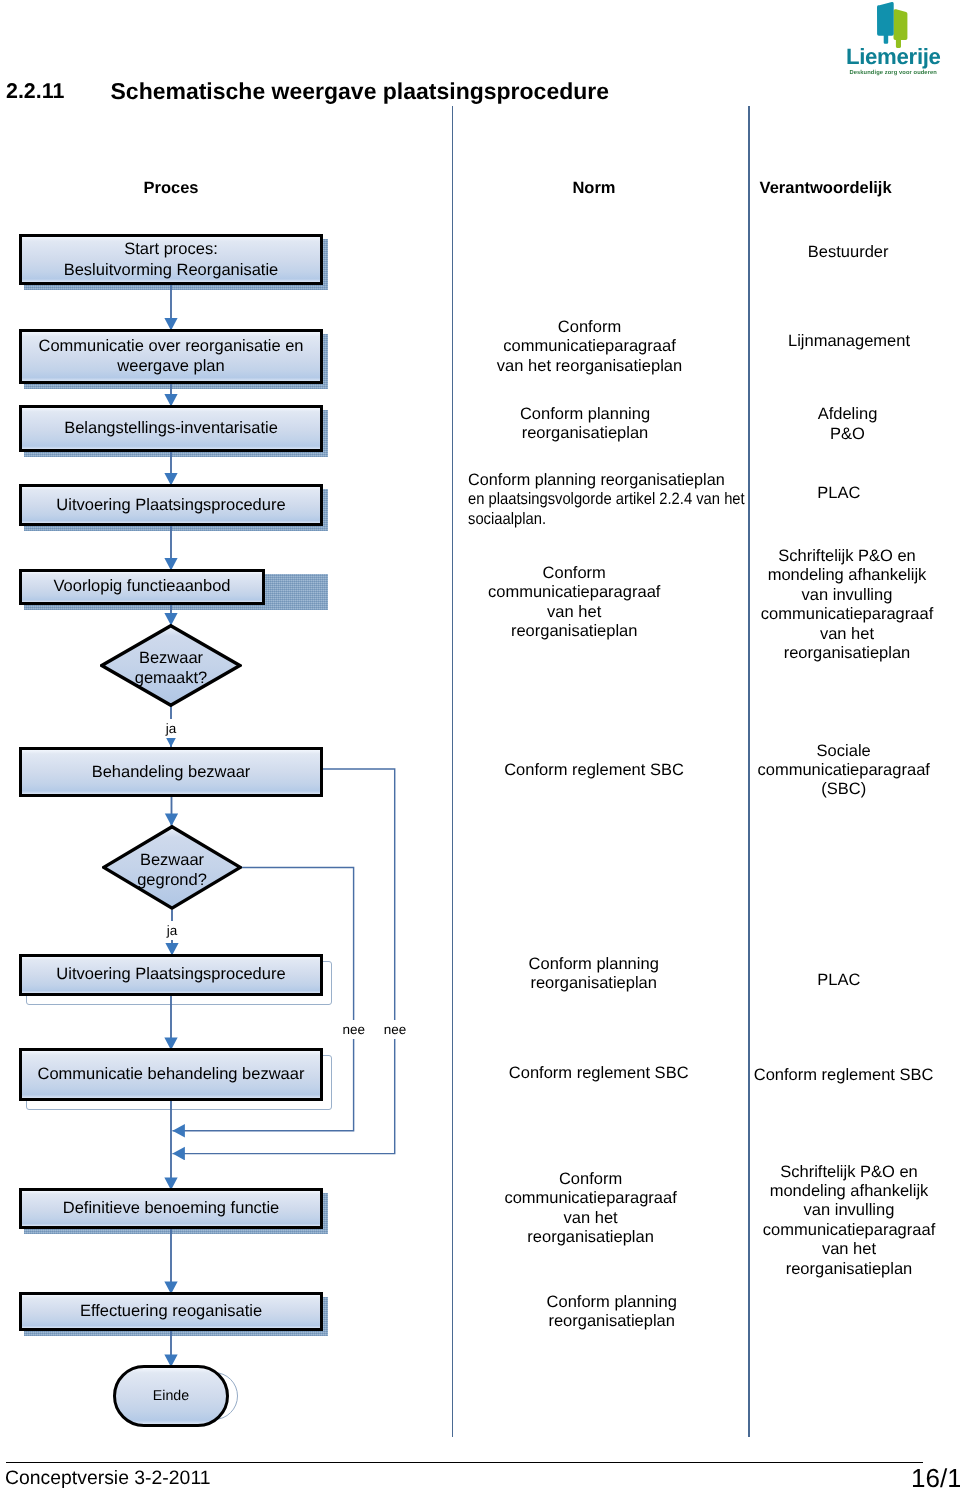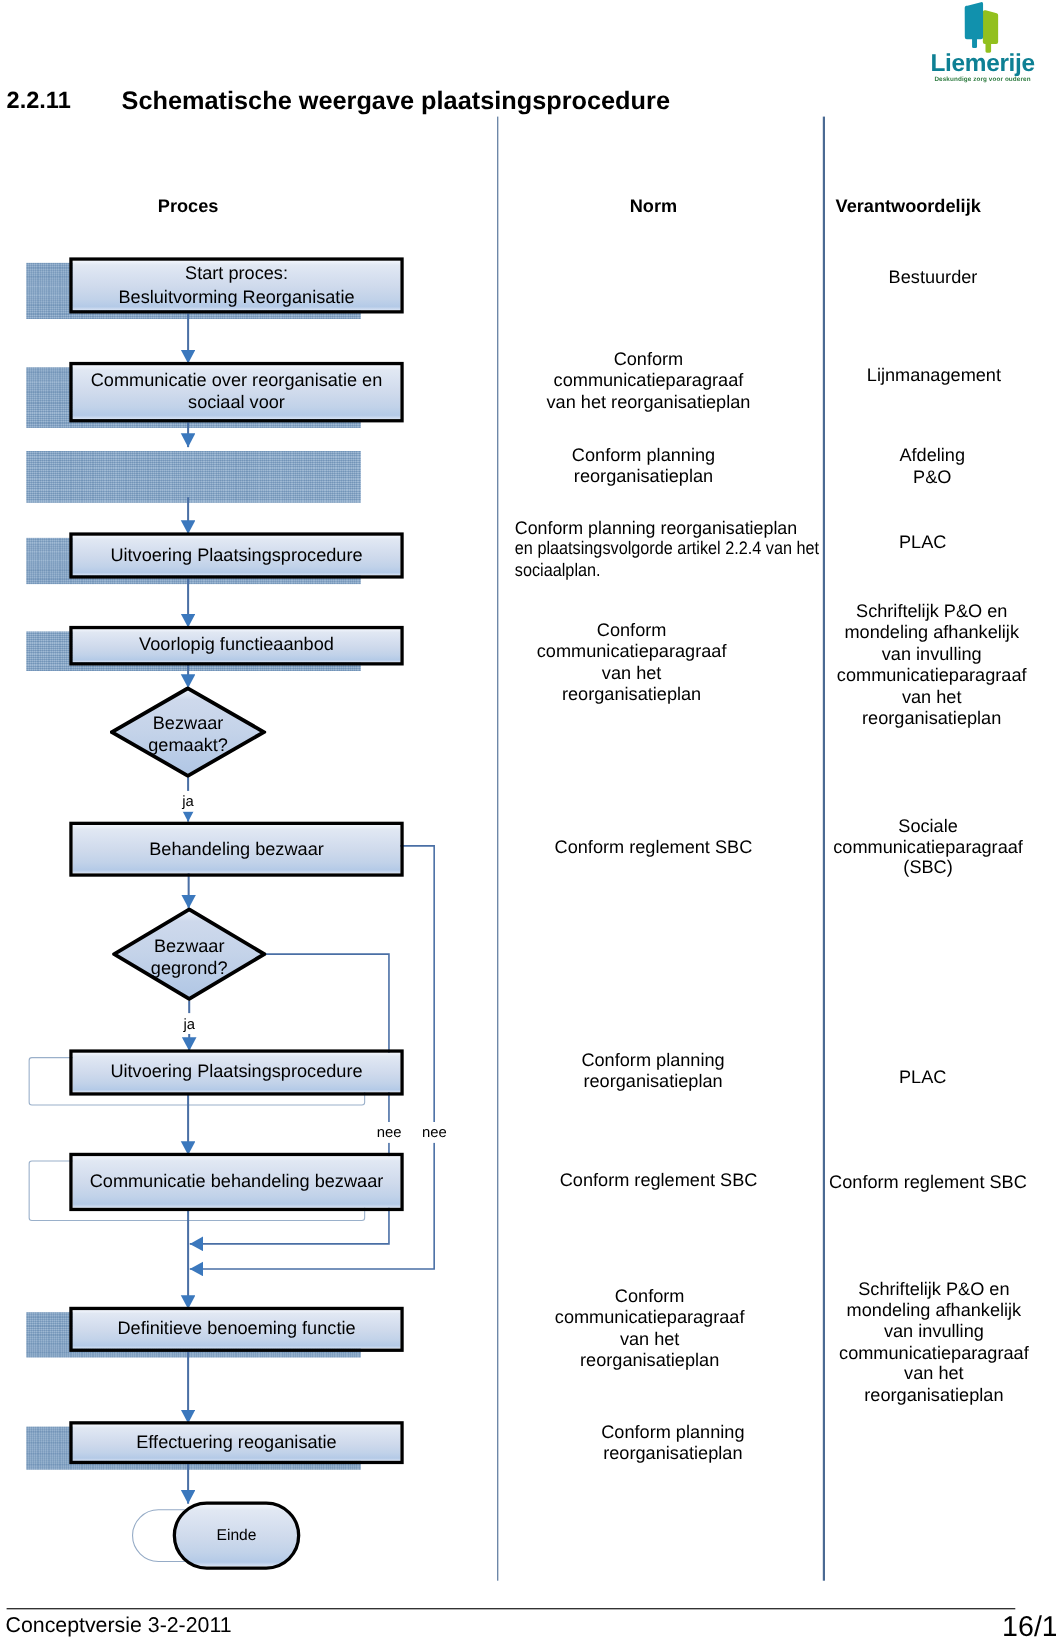--- a/index.html
+++ b/index.html
@@ -13,21 +13,21 @@
 #hdr-num{position:absolute;left:6px;top:79px;font-size:21.4px;font-weight:bold;line-height:24px;}
 #hdr-title{position:absolute;left:110.5px;top:79px;font-size:23px;font-weight:bold;line-height:24px;}
 .colhead{position:absolute;font-size:16.5px;font-weight:bold;line-height:19px;
          text-align:center;transform:translateX(-50%);white-space:nowrap;}
 .divider{position:absolute;width:1.5px;background:#4a6a93;top:106px;height:1331px;}
 #rule{position:absolute;left:6px;top:1462px;width:917px;height:1.3px;background:#000;}
 #foot-l{position:absolute;left:5px;top:1467px;font-size:19.4px;line-height:22px;}
 #foot-r{position:absolute;left:911px;top:1467px;font-size:26px;line-height:22px;text-align:right;}
 
 
-.node{position:absolute;box-sizing:border-box;margin-left:44px;}
+.node{position:absolute;box-sizing:border-box;}
 .proc{border:3.2px solid #000;
       background:linear-gradient(180deg,#f2f6fd 0%,#e1e8f3 9%,#d8e1f0 30%,#cfdaec 52%,#c1d2e9 78%,#b4cae7 93%,#d8e3f4 100%);
       display:flex;align-items:center;justify-content:center;
       font-size:16.5px;line-height:20.5px;text-align:center;}
 .term{border:3.6px solid #000;border-radius:999px;
       background:linear-gradient(180deg,#f2f6fd 0%,#e1e8f3 9%,#d8e1f0 30%,#cfdaec 52%,#c1d2e9 78%,#b4cae7 93%,#d8e3f4 100%);
       display:flex;align-items:center;justify-content:center;
       font-size:14.2px;line-height:16px;text-align:center;}
 .shadow-solid{position:absolute;background-color:#8cabcb;
    background-image:repeating-linear-gradient(0deg,rgba(70,108,150,.22) 0 1px,rgba(255,255,255,.10) 1px 2px),
@@ -111,29 +111,34 @@
   </svg>
   <div class="node proc" style="left:19px;top:234px;width:304px;height:51.4px">
       <div class="nodetxt">
         <div>Start proces:</div>
         <div>Besluitvorming Reorganisatie</div>
       </div>
     </div>
   <div class="node proc" style="left:19px;top:328.5px;width:304px;height:55.7px">
       <div class="nodetxt">
         <div>Communicatie over reorganisatie en</div>
-        <div>sociaal voor</div>
+        <div>weergave plan</div>
+      </div>
+    </div>
+  <div class="node proc" style="left:19px;top:405px;width:304px;height:46.6px">
+      <div class="nodetxt">
+        <div>Belangstellings-inventarisatie</div>
       </div>
     </div>
   <div class="node proc" style="left:19px;top:483.6px;width:304px;height:42.6px">
       <div class="nodetxt">
         <div>Uitvoering Plaatsingsprocedure</div>
       </div>
     </div>
-  <div class="node proc" style="left:19px;top:568.8px;width:304px;height:35.8px">
+  <div class="node proc" style="left:19px;top:568.8px;width:246px;height:35.8px">
       <div class="nodetxt">
         <div>Voorlopig functieaanbod</div>
       </div>
     </div>
   <div class="node proc" style="left:19px;top:747px;width:304px;height:50px">
       <div class="nodetxt">
         <div>Behandeling bezwaar</div>
       </div>
     </div>
   <div class="node proc" style="left:19px;top:953.6px;width:304px;height:42px">

